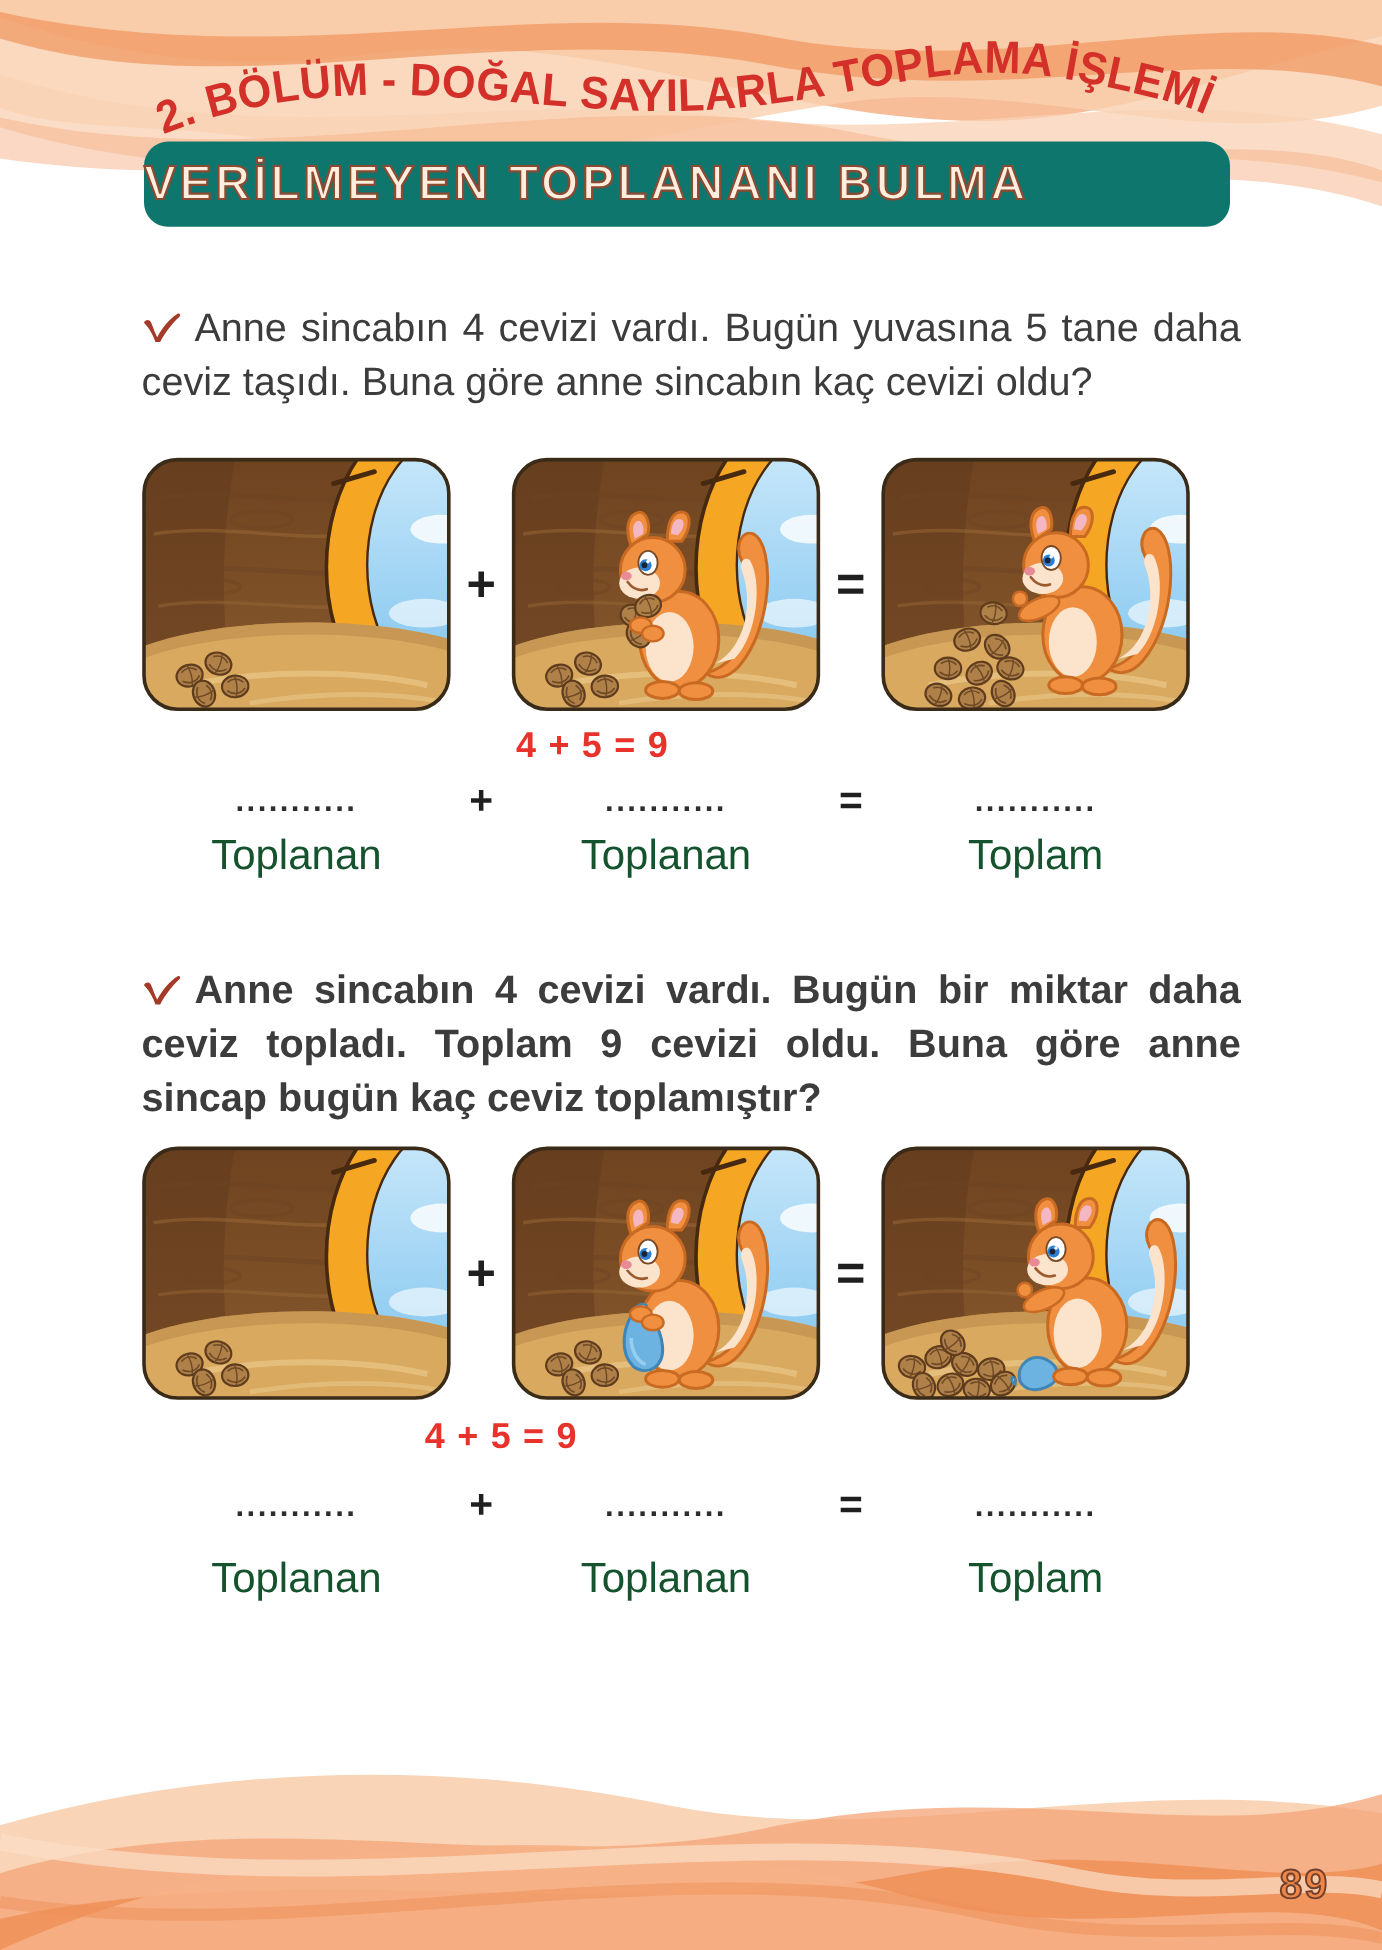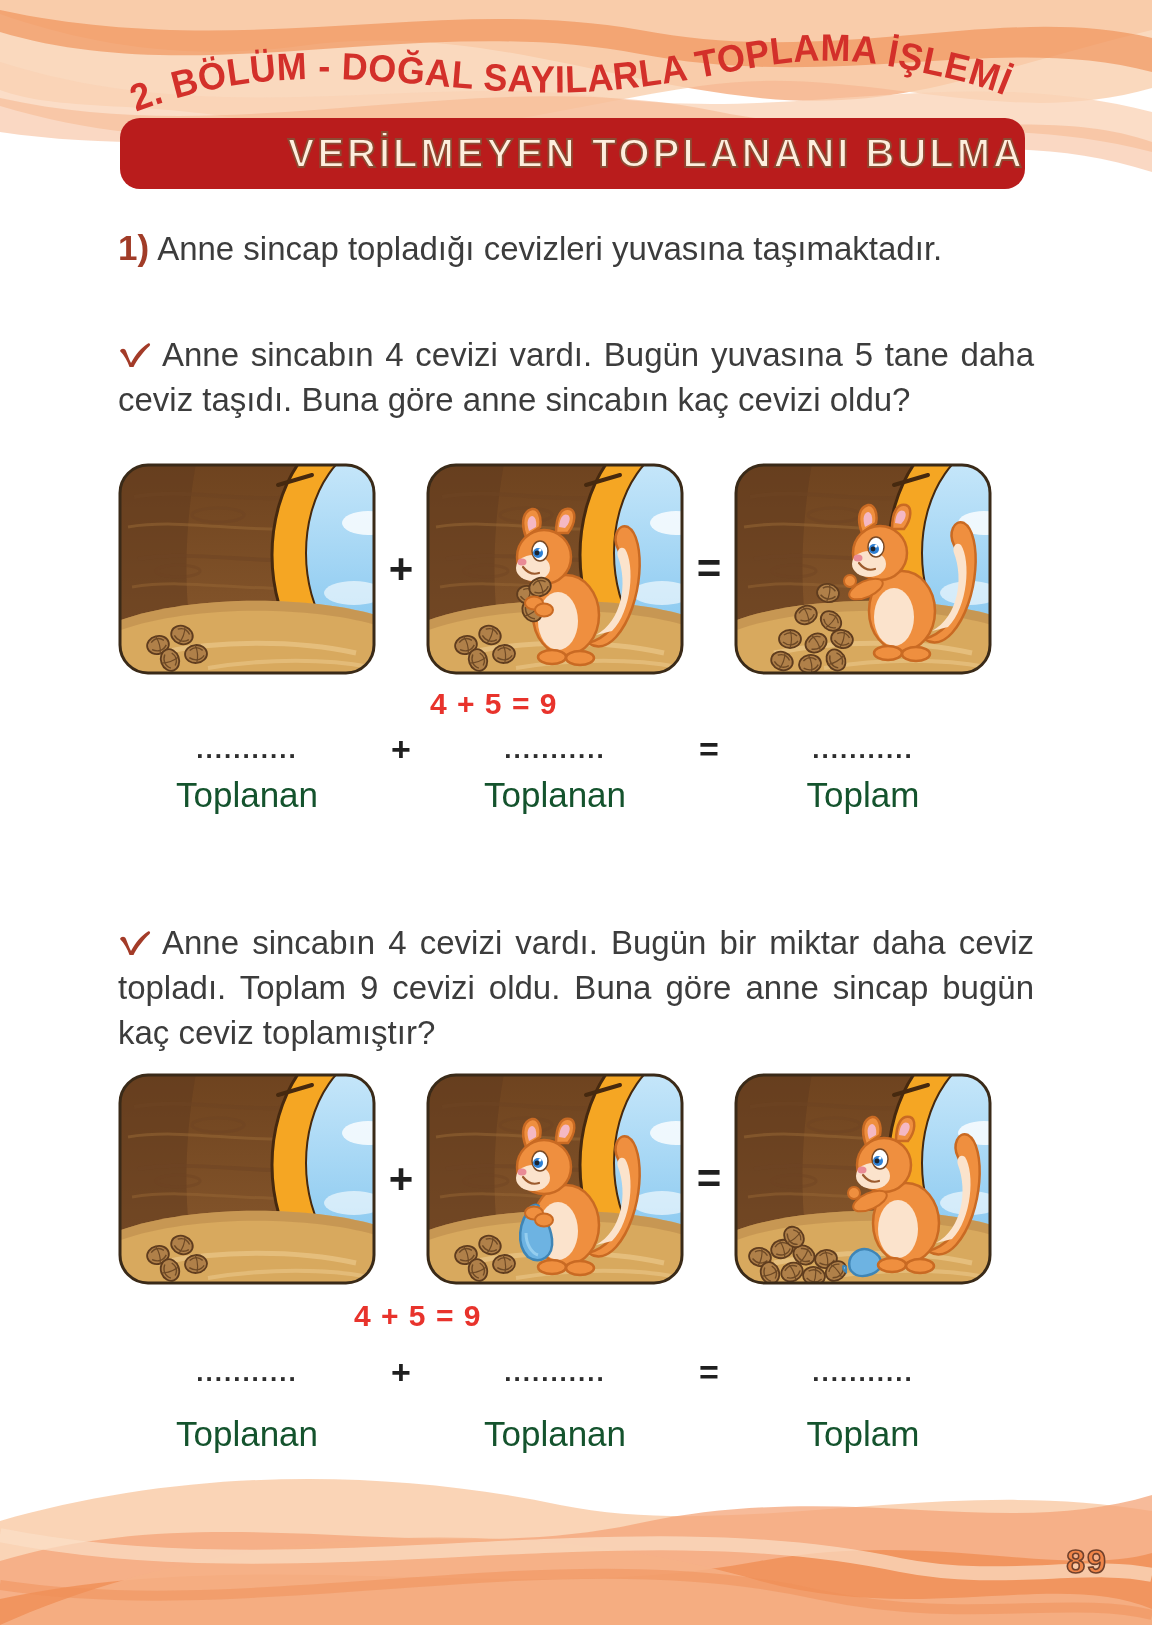--- a/index.html
+++ b/index.html
@@ -10,34 +10,34 @@
     color:#3b3b3b;
   }
   
   .deco{position:absolute;left:0;width:1152px;pointer-events:none;}
   .deco.top{top:0;height:210px;}
   .deco.bottom{bottom:0;height:160px;}
   
   .banner{
     position:relative;z-index:2;
     margin:118px 127px 0 120px;height:71px;
-    background:#b91c1c;border-radius:20px;
-    display:flex;align-items:center;justify-content:flex-end;
+    background:#0f766e;border-radius:20px;
+    display:flex;align-items:center;justify-content:flex-start;
   }
   .banner-text{
     font-size:40px;font-weight:700;letter-spacing:3px;
     color:#fdeedd;-webkit-text-stroke:1.8px #8d4a33;
     text-shadow:0 0 1px #8d4a33;
   }
   
   .content{position:relative;z-index:2;margin-left:118px;}
   .para{width:916px;font-size:33px;line-height:45px;text-align:justify;color:#3c3c3c;margin:0;}
   .intro{margin-top:36px;}
   .q1{margin-top:61px;}
-  .q2{margin-top:104px;}
+  .q2{margin-top:68px;font-weight:bold;}
   .qnum{font-weight:700;color:#a13c28;font-size:35px;padding-right:8px;}
   .check{display:inline-block;width:34px;height:26px;vertical-align:-2px;margin-right:10px;}
   
   .fig-row{width:874px;display:flex;align-items:center;}
   .panels1{margin-top:41px;}
   .panels2{margin-top:18px;}
   .panel{width:258px;height:212px;flex:0 0 auto;display:block;}
   .op-cell{flex:1 1 auto;text-align:center;font-size:42px;font-weight:600;color:#1f1f1f;}
   .eq-line{font-size:30px;font-weight:600;color:#e8332c;letter-spacing:1px;height:34px;line-height:34px;}
   .eq1{margin-top:12px;margin-left:312px;}
@@ -46,21 +46,21 @@
   .dots-row2{margin-top:24px;}
   .dots-cell{width:258px;flex:0 0 auto;text-align:center;font-size:26px;font-weight:700;letter-spacing:2px;color:#2d2d2d;line-height:30px;}
   .dots-op{flex:1 1 auto;text-align:center;font-size:34px;font-weight:600;color:#1f1f1f;line-height:30px;}
   .labels-row{height:42px;}
   .labels1{margin-top:10px;}
   .labels2{margin-top:26px;}
   .label-cell{width:258px;flex:0 0 auto;text-align:center;font-size:35px;color:#14532d;line-height:42px;}
   .label-gap{flex:1 1 auto;}
   
   .page-number{
-    position:absolute;right:44px;bottom:44px;z-index:3;
+    position:absolute;right:44px;bottom:34px;z-index:3;
     font-size:34px;font-weight:700;letter-spacing:2px;
     color:#f08548;-webkit-text-stroke:1.6px #70412c;
   }
 </style>
 </head>
 <body>
 
 <div class="page">
 
   <svg width="0" height="0" style="position:absolute" aria-hidden="true">
@@ -191,21 +191,20 @@
       <textPath href="#title-path" startOffset="0" textLength="880" lengthAdjust="spacingAndGlyphs">2. BÖLÜM - DOĞAL SAYILARLA TOPLAMA İŞLEMİ</textPath>
     </text>
   </svg>
 
   <div class="banner">
     <span class="banner-text">VERİLMEYEN TOPLANANI BULMA</span>
   </div>
 
   <div class="content">
 
-    <p class="para intro"><span class="qnum">1)</span><span>Anne sincap topladığı cevizleri yuvasına taşımaktadır.</span></p>
 
     <p class="para q1"><svg class="check" viewBox="0 0 34 26">
           <path d="M2,9 C3,6 7,6 8,9 C10,14 11,17 13,21 C18,12 23,6 30,1.5 C31.5,0.5 33,2.5 31.5,4 C25,10 19,18 15.5,25 L11.5,25 C9.5,19 6,13 2,9 Z" fill="#a33b28"></path>
         </svg><span>Anne sincabın 4 cevizi vardı. Bugün yuvasına 5 tane daha ceviz taşıdı. Buna göre anne sincabın kaç cevizi oldu?</span></p>
 
     <div class="fig-row panels1">
       <svg class="panel" viewBox="0 0 258 212">
         <g clip-path="url(#pc)">
             <use href="#scene"></use>
             <use href="#c4"></use>

